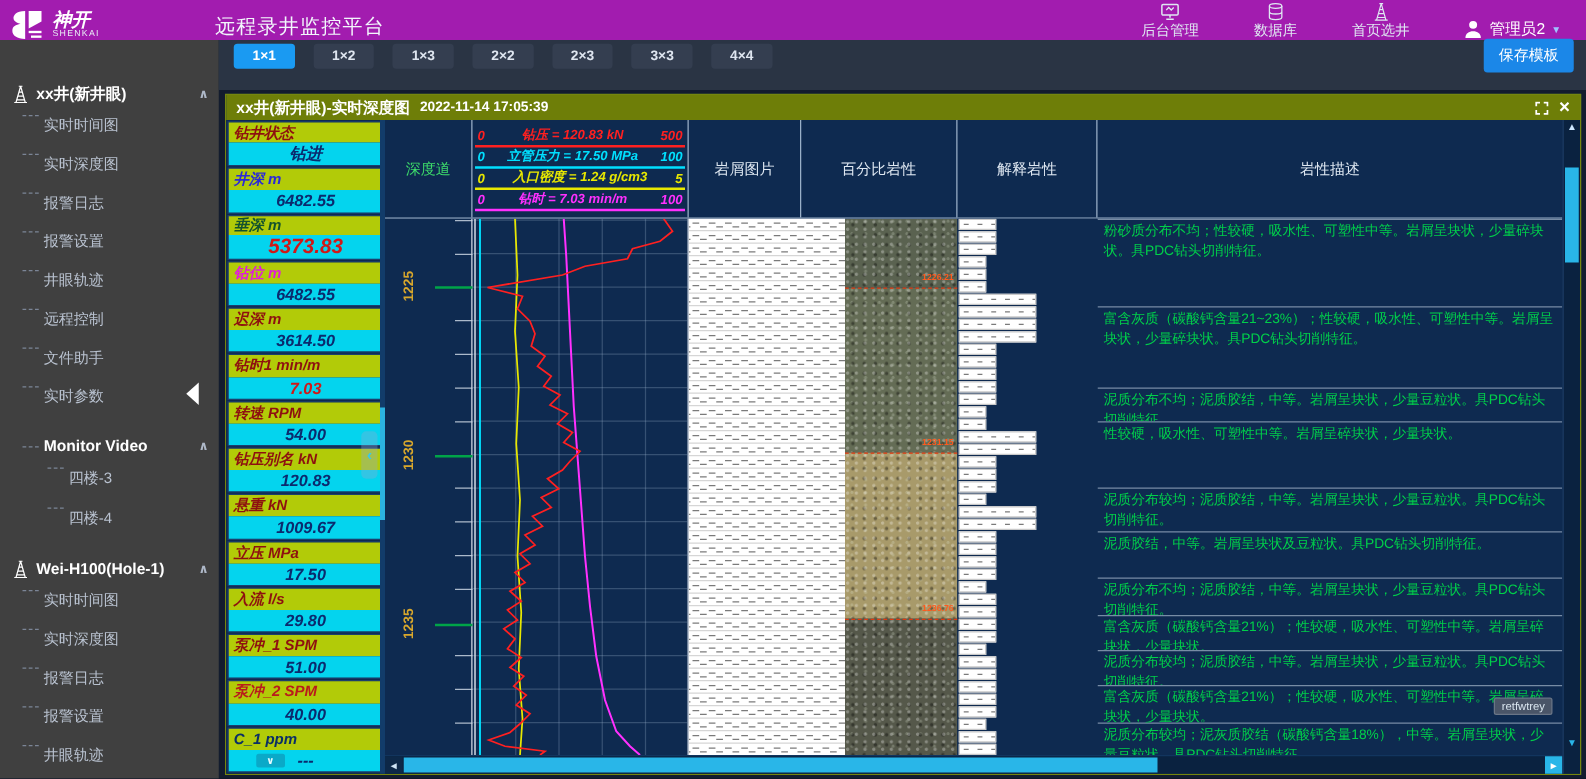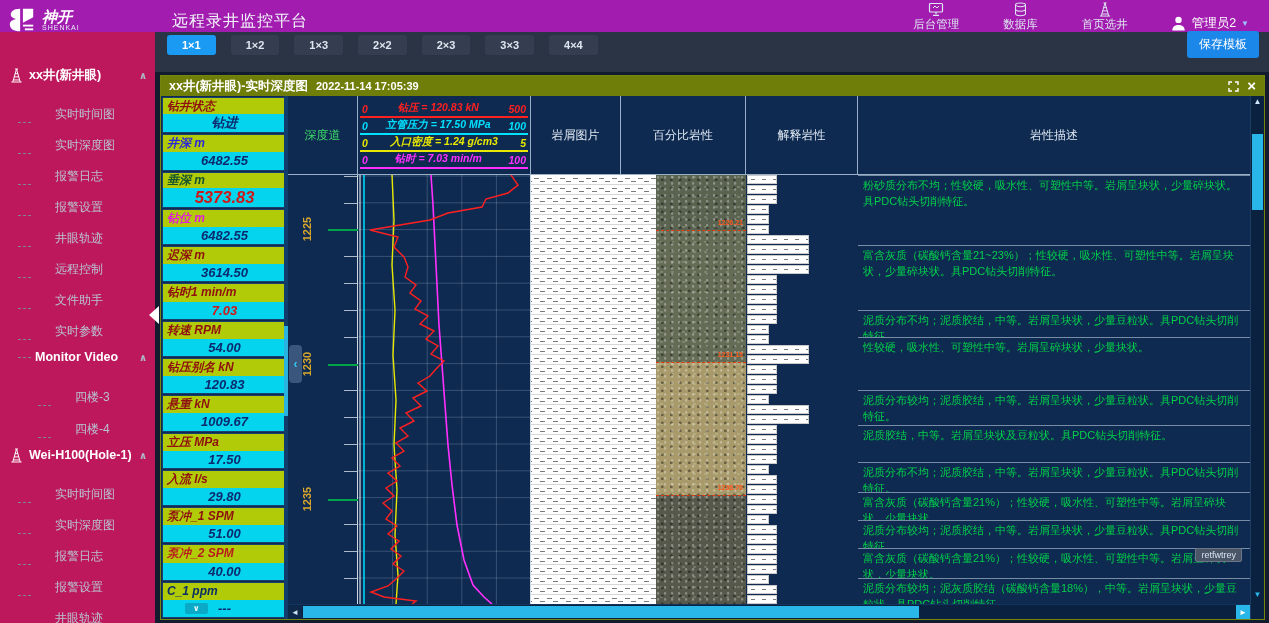--- a/index.html
+++ b/index.html
@@ -12,24 +12,24 @@
   .logo-cn{font-size:15px;font-weight:bold;color:#fff;line-height:14px;font-style:italic;}
   .logo-en{font-size:7px;color:#e8edf5;letter-spacing:1px;}
   .app-title{font-size:16px;color:#f2f6fc;margin-left:14px;letter-spacing:1px;}
   .top-menu{margin-left:auto;display:flex;gap:44px;align-items:center;}
   .menu-item{display:flex;flex-direction:column;align-items:center;gap:0;cursor:pointer;color:#dfe7f2;}
   .menu-item .lbl{font-size:11.5px;}
   .user{display:flex;align-items:center;gap:5px;margin:0 10px 0 42px;color:#fff;font-size:12.5px;}
   .user .caret{font-size:8px;color:#9fc3ff;}
   
   .bdy{display:flex;height:591px;}
-  .sidebar{width:155px;background:#be185d;padding-top:26px;overflow:hidden;flex:none;}
+  .sidebar{width:175px;background:#404040;padding-top:26px;overflow:hidden;flex:none;}
   .tree-well,.tree-group{display:flex;align-items:center;height:34px;color:#fff;font-weight:bold;font-size:12.5px;padding:0 8px 0 10px;cursor:pointer;}
   .tree-well .chev,.tree-group .chev{margin-left:auto;font-size:10px;color:#aeb8c8;}
-  .tree-leaf{display:flex;align-items:flex-end;height:31px;color:#b9c2d0;font-size:12px;padding-left:18px;cursor:pointer;gap:20px;}
+  .tree-leaf{display:flex;align-items:flex-start;height:31px;color:#b9c2d0;font-size:12px;padding-left:18px;cursor:pointer;}
   .tree-sub{padding-left:38px;height:32px;}
   .tree-group{padding-left:18px;height:34px;text-align:right;}
   .dashpre{display:inline-block;width:13px;border-top:1px dashed #7b8596;margin-right:4px;}
   .main{flex:1;display:flex;flex-direction:column;}
   .tbar{height:40px;background:#2a3444;display:flex;align-items:center;padding:0 10px 15px 12px;gap:15px;}
   .lay-btn{background:#343e50;color:#dfe6f0;font-size:11px;border:none;border-radius:3px;
            padding:4px 15px;cursor:pointer;font-weight:bold;}
   .lay-btn.active{background:#1a9af2;color:#fff;}
   .save-btn{margin-left:auto;background:#1b87e8;color:#fff;border:none;border-radius:3px;
             padding:5px 12px;font-size:12px;cursor:pointer;}
@@ -578,21 +578,21 @@
                   <div class="desc-block" style="height: 65px;">富含灰质（碳酸钙含量21~23%）；性较硬，吸水性、可塑性中等。岩屑呈块状，少量碎块状。具PDC钻头切削特征。</div>
                   <div class="desc-block" style="height: 27px;">泥质分布不均；泥质胶结，中等。岩屑呈块状，少量豆粒状。具PDC钻头切削特征。</div>
                   <div class="desc-block" style="height: 53px;">性较硬，吸水性、可塑性中等。岩屑呈碎块状，少量块状。</div>
                   <div class="desc-block" style="height: 35px;">泥质分布较均；泥质胶结，中等。岩屑呈块状，少量豆粒状。具PDC钻头切削特征。</div>
                   <div class="desc-block" style="height: 37px;">泥质胶结，中等。岩屑呈块状及豆粒状。具PDC钻头切削特征。</div>
                   <div class="desc-block" style="height: 30px;">泥质分布不均；泥质胶结，中等。岩屑呈块状，少量豆粒状。具PDC钻头切削特征。</div>
                   <div class="desc-block" style="height: 28px;">富含灰质（碳酸钙含量21%）；性较硬，吸水性、可塑性中等。岩屑呈碎块状，少量块状。</div>
                   <div class="desc-block" style="height: 28px;">泥质分布较均；泥质胶结，中等。岩屑呈块状，少量豆粒状。具PDC钻头切削特征。</div>
                   <div class="desc-block" style="height: 30px;">富含灰质（碳酸钙含量21%）；性较硬，吸水性、可塑性中等。岩屑呈碎块状，少量块状。</div>
                   <div class="desc-block" style="height: 26px;">泥质分布较均；泥灰质胶结（碳酸钙含量18%），中等。岩屑呈块状，少量豆粒状。具PDC钻头切削特征。</div>
-                  <div class="tooltip" style="top: 373px; right: 8px;">retfwtrey</div>
+                  <div class="tooltip" style="top: 383px; right: 8px;">retfwtrey</div>
                 </div>
             </div>
 
             <div class="hscroll">
               <div class="hs-btn hs-left">◄</div>
               <div class="hs-track">
                 <div class="hs-thumb"></div>
               </div>
               <div class="hs-btn hs-right">►</div>
             </div>

